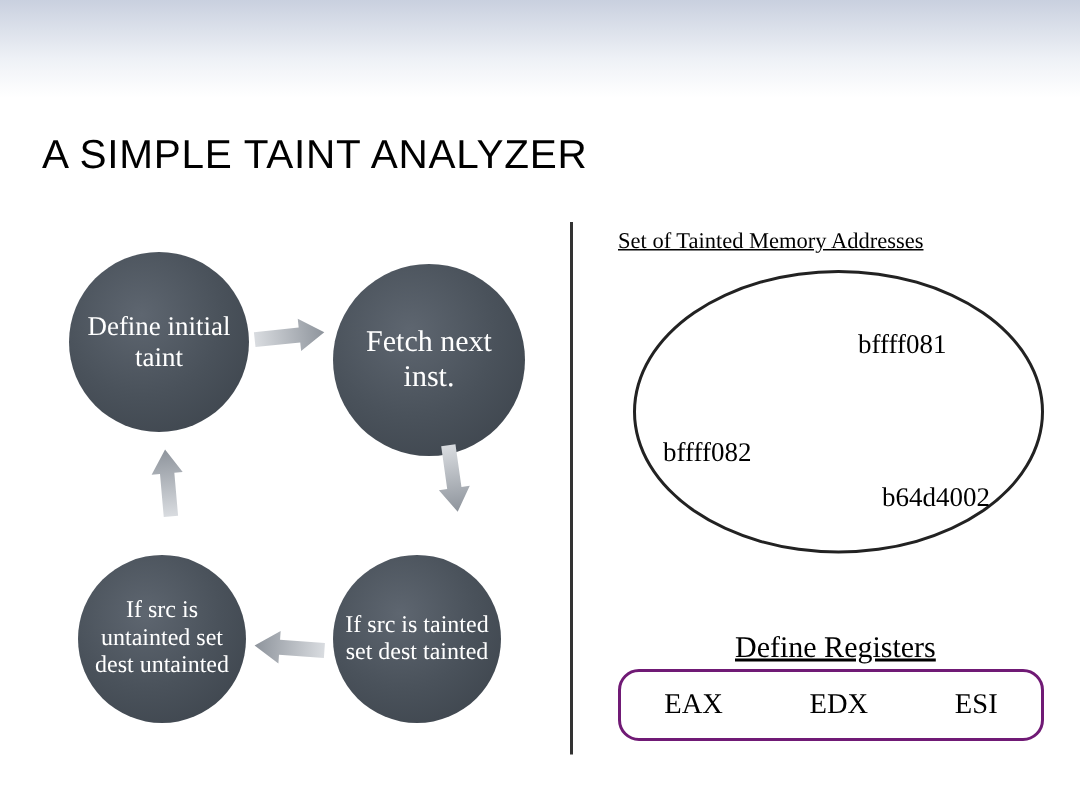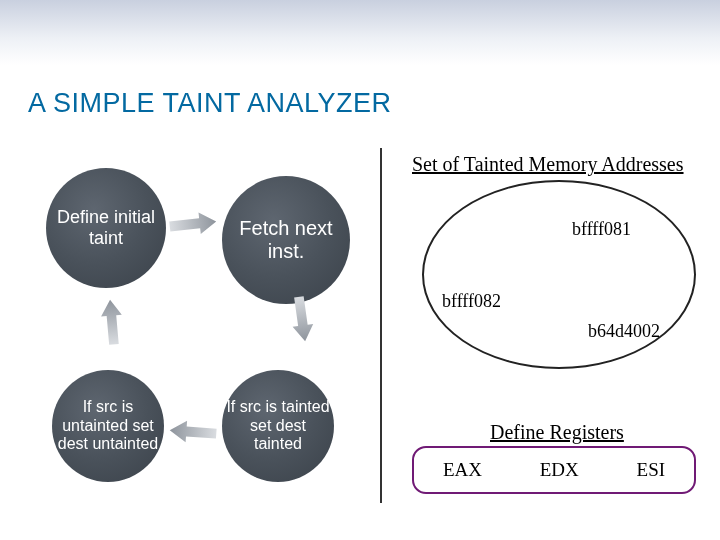--- a/index.html
+++ b/index.html
@@ -16,39 +16,39 @@
     top: 0; left: 0; right: 0;
     height: 65px;
     background: linear-gradient(to bottom, #c9d0df 0%, #eef1f6 60%, #ffffff 100%);
   }
   .title {
     position: absolute;
     top: 88px;
     left: 28px;
     font-size: 27px;
     letter-spacing: 0.5px;
-    color: #0369a1;
+    color: #000000;
   }
   .vline {
     position: absolute;
     left: 380px;
     top: 148px;
     width: 2px;
     height: 355px;
     background: #333;
   }
   
   .node {
     position: absolute;
     width: 120px;
     height: 120px;
     border-radius: 50%;
     background: radial-gradient(circle at 40% 35%, #5e6670 0%, #4a525b 50%, #3a4149 100%);
     color: #fff;
-    font-family: Liberation Sans, sans-serif;
+    font-family: Liberation Serif, serif;
     font-size: 18px;
     text-align: center;
     display: flex;
     align-items: center;
     justify-content: center;
     line-height: 1.15;
   }
   .node.small { width: 112px; height: 112px; font-size: 16px; }
   .node span { padding: 4px; }
   .n1 { top: 168px; left: 46px; }
@@ -65,21 +65,21 @@
   .a12 { top: 212px; left: 168px; transform: rotate(-6deg); }
   .a23 { top: 307px; left: 278px; transform: rotate(82deg); width: 48px;}
   .a34 { top: 420px; left: 168px; transform: rotate(184deg); }
   .a41 { top: 310px; left: 88px; transform: rotate(-95deg); width: 48px;}
   
   .mem-title {
     position: absolute;
     top: 153px;
     left: 412px;
     font-family: "Times New Roman", serif;
-    font-size: 20px;
+    font-size: 15px;
     text-decoration: underline;
   }
   .mem-oval {
     position: absolute;
     top: 180px;
     left: 422px;
     width: 270px;
     height: 185px;
     border: 2px solid #222;
     border-radius: 50% / 50%;

